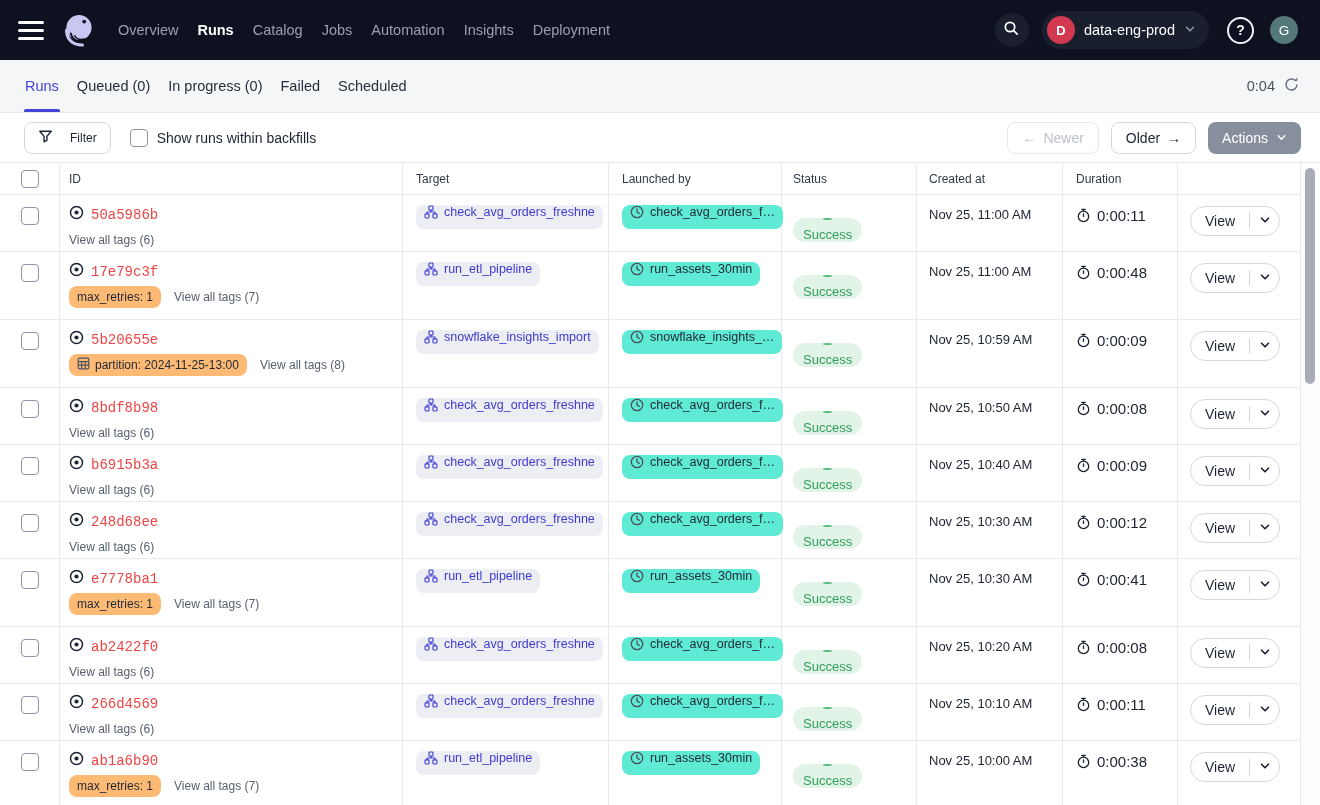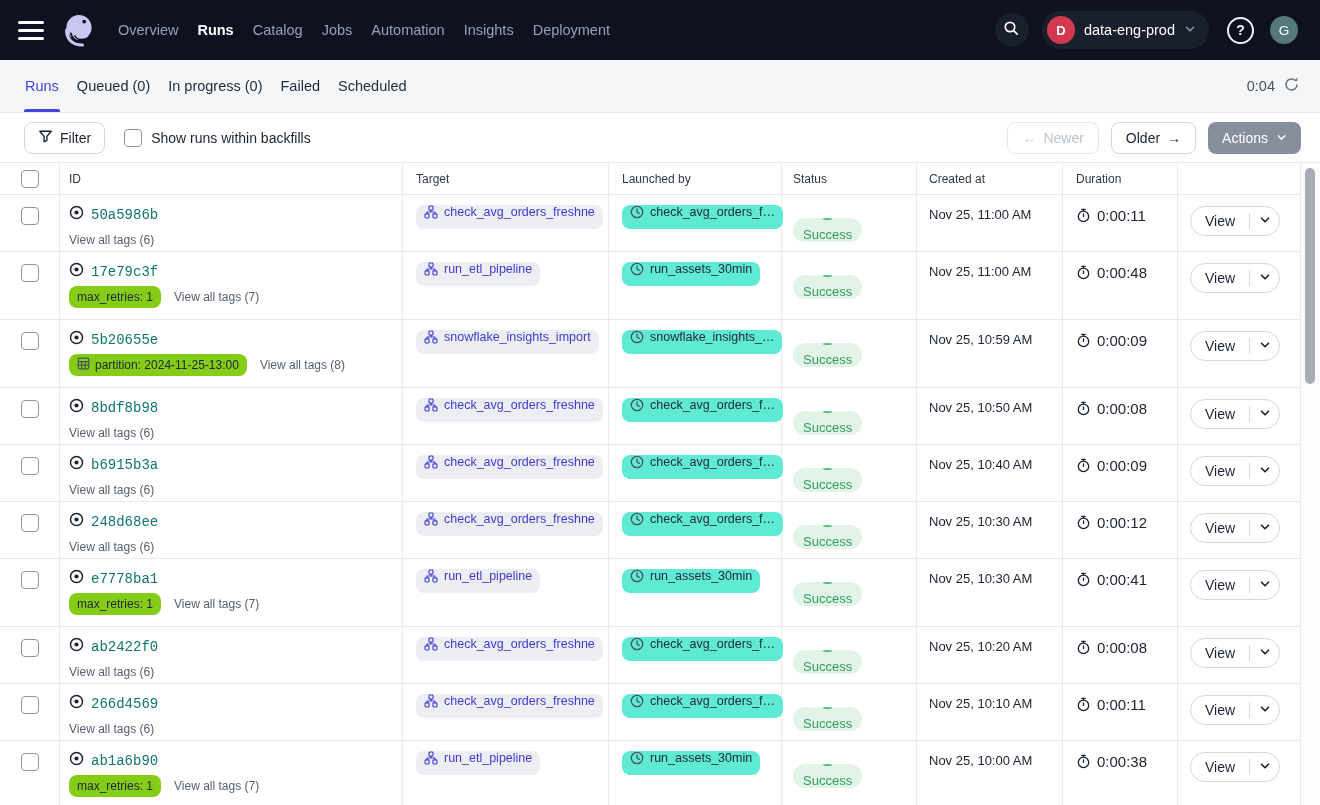--- a/index.html
+++ b/index.html
@@ -41,21 +41,21 @@
   .tab.active .tab-label { color: #4644d8; }
   .tab.active::after { content: ""; position: absolute; left: 0; right: 0; bottom: 0;
     height: 3px; background: #4644d8; border-radius: 2px 2px 0 0; }
   .timer-box { margin-left: auto; display: flex; align-items: center; gap: 8px; }
   .timer-text { font-size: 14.5px; color: #4a5261; }
 
   
   .toolbar { height: 50px; background: #fff; display: flex; align-items: center;
     padding: 0 19px 0 24px; border-bottom: 1px solid #e8eaed; }
   .filter-btn { height: 32px; border: 1px solid #d3d7de; border-radius: 8px; background: #fff;
-    display: flex; align-items: center; gap: 7px; padding: 0 13px; font-size: 14px; color: #1c2434; }
+    display: flex; align-items: center; gap: 17px; padding: 0 13px; font-size: 12px; color: #1c2434; }
   .backfill-group { display: flex; align-items: center; gap: 9px; margin-left: 19px; }
   .checkbox { width: 18px; height: 18px; border: 1.5px solid #8d95a5; border-radius: 4px;
     background: #fff; }
   .backfill-label { font-size: 14px; color: #1c2434; }
   .toolbar-right { margin-left: auto; display: flex; align-items: center; gap: 12px; }
   .pager-btn { height: 32px; border-radius: 8px; background: #fff; display: flex;
     align-items: center; gap: 7px; padding: 0 14px; font-size: 14px; }
   .pager-btn.disabled { border: 1px solid #e6e8ec; color: #bcc2cc; cursor: default; }
   .pager-btn.enabled { border: 1px solid #d3d7de; color: #1c2434; }
   .actions-btn { height: 32px; border-radius: 8px; background: #878f9d; color: #fff;
@@ -76,24 +76,24 @@
   .h-status { padding-left: 11px; }
   .h-created { padding-left: 12px; }
   .h-view { }
 
   .trow { height: 57px; border-bottom: 1px solid #e8eaed; }
   .trow.tall { height: 68px; }
   .c-check { display: flex; justify-content: center; align-items: flex-start; padding-top: 12px; }
   .c-id { padding: 10px 8px 0 9px; display: flex; flex-direction: column; }
   .id-line { display: flex; align-items: center; gap: 7px; }
   .run-id { font-family: "Liberation Mono", "DejaVu Sans Mono", monospace; font-size: 14px;
-    font-weight: 500; color: #0f766e; text-decoration: none; }
+    font-weight: 500; color: #ef4444; text-decoration: none; }
   .tags-line { margin-top: 5px; display: flex; align-items: center; gap: 13px; height: 22px; }
   .tag-pill { display: inline-flex; align-items: center; gap: 5px; height: 22px;
-    background: #84cc16; border-radius: 8px; padding: 0 8px; font-size: 12px; color: #1f2737;
+    background: #fdba74; border-radius: 8px; padding: 0 8px; font-size: 12px; color: #1f2737;
     white-space: nowrap; }
   .view-all { font-size: 12px; color: #57606f; text-decoration: none; white-space: nowrap; }
   .c-target, .c-launched { padding: 10px 2px 0 13px; }
   .chip { display: inline-flex; gap: 6px; height: 24px; border-radius: 8px;
     padding: 0 8px; font-size: 12.5px; max-width: 190px; overflow: hidden; }
   .chip svg { flex: 0 0 auto; }
   .chip-label { white-space: nowrap; overflow: hidden; }
   .chip-target { background: #edeef4; color: #3e3bd0; }
   .chip-launched { background: #5eead4; color: #232c3b; }
   .c-status { padding: 11px 0 0 11px; }

